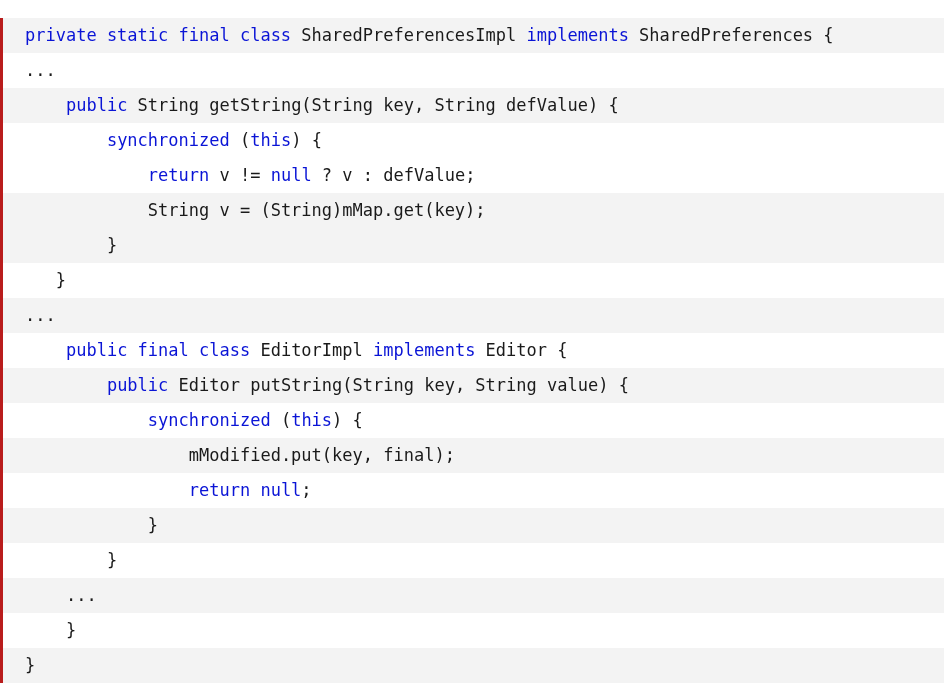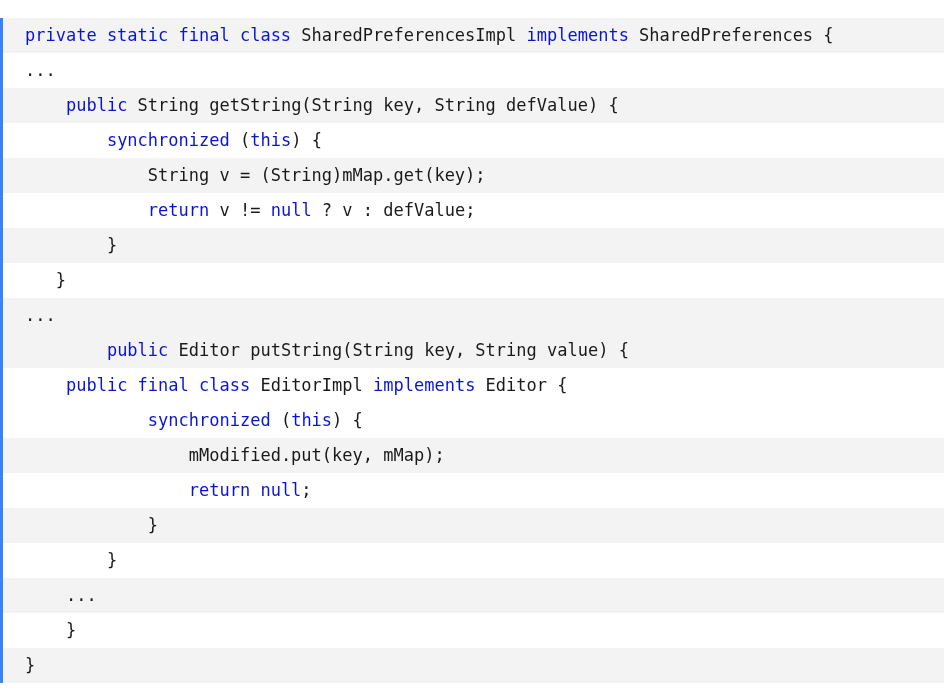--- a/index.html
+++ b/index.html
@@ -1,21 +1,21 @@
 <!DOCTYPE html>
 <html><head>
   <meta charset="utf-8">
   <style>
     html, body { margin: 0; padding: 0; background: #ffffff; }
     body { width: 944px; height: 690px; overflow: hidden; position: relative; }
     .code-block {
       position: absolute;
       left: 0; top: 18px;
       width: 944px;
-      border-left: 3px solid #3b82f6;
+      border-left: 3px solid #b91c1c;
       box-sizing: border-box;
     }
     .line {
       height: 35px;
       line-height: 35px;
       padding-left: 22px;
       font-family: "DejaVu Sans Mono", "Liberation Mono", monospace;
       font-size: 17px;
       color: #1a1a1a;
       white-space: pre;
@@ -27,28 +27,28 @@
     .tx { color: #1a1a1a; }
   </style>
 </head>
 <body>
 
 <div class="code-block" id="code-block">
     <div class="line odd"><span></span><span class="kw">private static final class</span><span class="tx"> SharedPreferencesImpl </span><span class="kw">implements</span><span class="tx"> SharedPreferences {</span></div>
     <div class="line even"><span></span><span class="tx">...</span></div>
     <div class="line odd"><span>    </span><span class="kw">public</span><span class="tx"> String getString(String key, String defValue) {</span></div>
     <div class="line even"><span>        </span><span class="kw">synchronized</span><span class="tx"> (</span><span class="kw">this</span><span class="tx">) {</span></div>
+    <div class="line even"><span>            </span><span class="kw">return</span><span class="tx"> v != </span><span class="kw">null</span><span class="tx"> ? v : defValue;</span></div>
     <div class="line odd"><span>            </span><span class="tx">String v = (String)mMap.get(key);</span></div>
-    <div class="line even"><span>            </span><span class="kw">return</span><span class="tx"> v != </span><span class="kw">null</span><span class="tx"> ? v : defValue;</span></div>
     <div class="line odd"><span>        </span><span class="tx">}</span></div>
     <div class="line even"><span>   </span><span class="tx">}</span></div>
     <div class="line odd"><span></span><span class="tx">...</span></div>
+    <div class="line even"><span>    </span><span class="kw">public final class</span><span class="tx"> EditorImpl </span><span class="kw">implements</span><span class="tx"> Editor {</span></div>
     <div class="line odd"><span>        </span><span class="kw">public</span><span class="tx"> Editor putString(String key, String value) {</span></div>
-    <div class="line even"><span>    </span><span class="kw">public final class</span><span class="tx"> EditorImpl </span><span class="kw">implements</span><span class="tx"> Editor {</span></div>
     <div class="line even"><span>            </span><span class="kw">synchronized</span><span class="tx"> (</span><span class="kw">this</span><span class="tx">) {</span></div>
-    <div class="line odd"><span>                </span><span class="tx">mModified.put(key, mMap);</span></div>
+    <div class="line odd"><span>                </span><span class="tx">mModified.put(key, final);</span></div>
     <div class="line even"><span>                </span><span class="kw">return null</span><span class="tx">;</span></div>
     <div class="line odd"><span>            </span><span class="tx">}</span></div>
     <div class="line even"><span>        </span><span class="tx">}</span></div>
     <div class="line odd"><span>    </span><span class="tx">...</span></div>
     <div class="line even"><span>    </span><span class="tx">}</span></div>
     <div class="line odd"><span></span><span class="tx">}</span></div>
   </div>
 
 </body></html>

